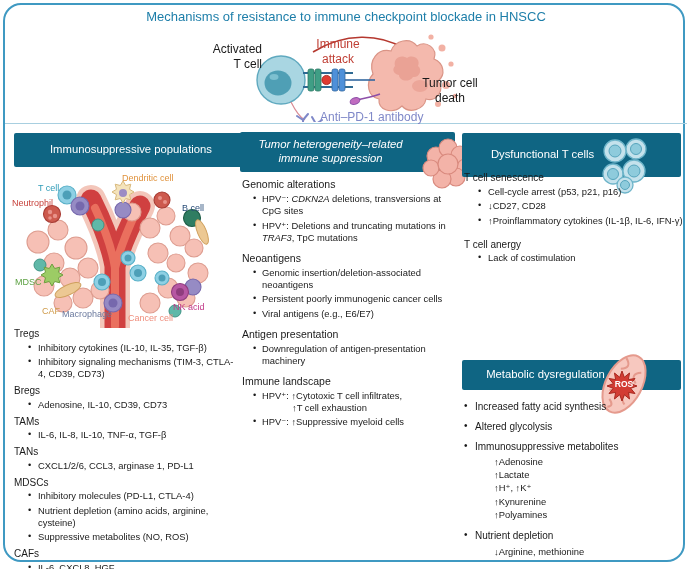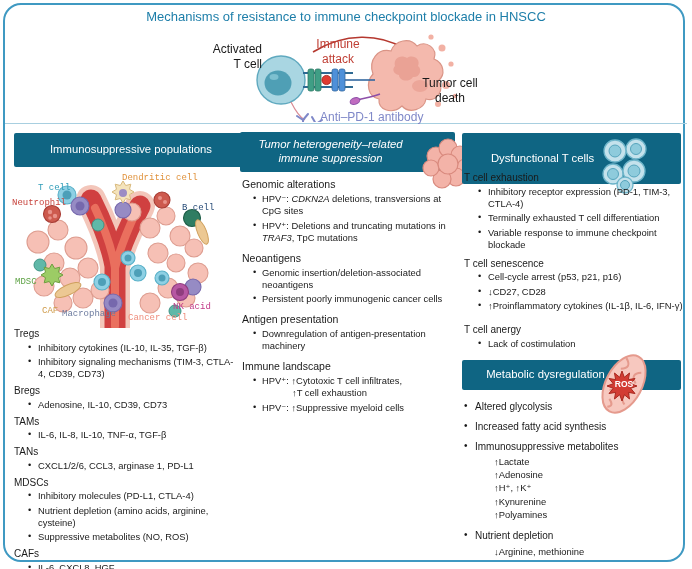--- a/index.html
+++ b/index.html
@@ -33,21 +33,21 @@
   .mb{position:relative;padding-left:11px;font-size:10px;margin:9px 0 4px 0;}
   .mb::before{content:"\2022";position:absolute;left:0;top:-1px;}
   .msub{font-size:9.4px;margin:1px 0 1px 30px;line-height:1.3;}
   .msub-gap{margin-top:5px;}
 
   
   .toplab{position:absolute;font-size:12px;line-height:1.25;white-space:pre-line;text-align:center;}
   .lab-left{text-align:right;}
 
   
-  .celllab{position:absolute;font-size:9px;line-height:1;white-space:nowrap;font-family:Liberation Mono, monospace;}
+  .celllab{position:absolute;font-size:9px;line-height:1;white-space:nowrap;}
 
   .icon{position:absolute;}
   .ros-label{position:absolute;left:17px;top:33px;width:30px;text-align:center;
     color:#fff;font-size:8.5px;font-weight:bold;}
 </style>
 </head>
 <body>
 
 <div class="figure">
   <div class="frame"></div>
@@ -233,56 +233,51 @@
   <div class="col mid" style="left:240px;top:178px;width:216px;">
     <div class="sec">
       <div class="sec-h">Genomic alterations</div>
       <div class="b"><span>HPV⁻: </span><i>CDKN2A</i><span> deletions, transversions at CpG sites</span></div>
       <div class="b"><span>HPV⁺: Deletions and truncating mutations in </span><i>TRAF3</i><span>, TpC mutations</span></div>
     </div>
     <div class="sec">
       <div class="sec-h">Neoantigens</div>
       <div class="b"><span>Genomic insertion/deletion-associated neoantigens</span></div>
       <div class="b"><span>Persistent poorly immunogenic cancer cells</span></div>
+      <div class="b"><span>Viral antigens (e.g., E6/E7)</span></div>
     </div>
     <div class="sec">
       <div class="sec-h">Antigen presentation</div>
       <div class="b"><span>Downregulation of antigen-presentation machinery</span></div>
     </div>
     <div class="sec">
       <div class="sec-h">Immune landscape</div>
       <div class="b"><span>HPV⁺: ↑Cytotoxic T cell infiltrates,</span><div class="line2">↑T cell exhaustion</div></div>
       <div class="b"><span>HPV⁻: ↑Suppressive myeloid cells</span></div>
     </div>
   </div>
 
-  <div class="hdr" style="left: 462px; top: 133px; width: 219px; height: 51px; padding-right: 58px; background-color: rgb(15, 101, 131);">Dysfunctional T cells</div>
+  <div class="hdr" style="left: 462px; top: 133px; width: 219px; height: 44px; padding-right: 58px; background-color: rgb(15, 101, 131);">Dysfunctional T cells</div>
   <svg class="icon" style="left:600px;top:136px;" width="52" height="58" viewBox="0 0 52 58">
     <g>
       <circle cx="15" cy="15" r="11" fill="#c4e2ec" stroke="#6db4c9" stroke-width="1.3"></circle>
         <circle cx="15" cy="15" r="6" fill="#8ecbdc" stroke="#57a5bd" stroke-width="1"></circle>
       <circle cx="36" cy="13" r="10" fill="#c4e2ec" stroke="#6db4c9" stroke-width="1.3"></circle>
         <circle cx="36" cy="13" r="5.5" fill="#8ecbdc" stroke="#57a5bd" stroke-width="1"></circle>
       <circle cx="13" cy="38" r="10" fill="#c4e2ec" stroke="#6db4c9" stroke-width="1.3"></circle>
         <circle cx="13" cy="38" r="5.5" fill="#8ecbdc" stroke="#57a5bd" stroke-width="1"></circle>
       <circle cx="34" cy="35" r="11" fill="#c4e2ec" stroke="#6db4c9" stroke-width="1.3"></circle>
         <circle cx="34" cy="35" r="6" fill="#8ecbdc" stroke="#57a5bd" stroke-width="1"></circle>
       <circle cx="25" cy="49" r="8" fill="#c4e2ec" stroke="#6db4c9" stroke-width="1.3"></circle>
         <circle cx="25" cy="49" r="4.5" fill="#8ecbdc" stroke="#57a5bd" stroke-width="1"></circle>
     </g>
   </svg>
 
   <div class="col right" style="left:462px;top:172px;width:226px;">
     <div class="sec">
-      <div class="sec-h">T cell exhaustion</div>
-      <div class="b">Inhibitory receptor expression (PD-1, TIM-3, CTLA-4)</div>
-      <div class="b">Terminally exhausted T cell differentiation</div>
-      <div class="b">Variable response to immune checkpoint blockade</div>
-    </div>
-    <div class="sec">
       <div class="sec-h">T cell senescence</div>
       <div class="b">Cell-cycle arrest (p53, p21, p16)</div>
       <div class="b">↓CD27, CD28</div>
       <div class="b">↑Proinflammatory cytokines (IL-1β, IL-6, IFN-γ)</div>
     </div>
     <div class="sec" style="margin-top:12px;">
       <div class="sec-h">T cell anergy</div>
       <div class="b">Lack of costimulation</div>
     </div>
   </div>
@@ -299,24 +294,24 @@
           <path d="M42,44 Q32,50 42,56"></path>
           <path d="M26,58 Q34,62 28,66"></path>
         </g>
       </g>
       <polygon points="45,40 38.7,37.7 43,32.5 36.4,33.6 37.5,27 32.3,31.3 30,25 27.7,31.3 22.5,27 23.6,33.6 17,32.5 21.3,37.7 15,40 21.3,42.3 17,47.5 23.6,46.4 22.5,53 27.7,48.7 30,55 32.3,48.7 37.5,53 36.4,46.4 43,47.5 38.7,42.3" fill="#d23c33" stroke="#a8281f" stroke-width="1"></polygon>
     </svg>
     <span class="ros-label">ROS</span>
   </div>
 
   <div class="col" style="left:464px;top:392px;width:222px;">
+    <div class="mb">Increased fatty acid synthesis</div>
     <div class="mb">Altered glycolysis</div>
-    <div class="mb">Increased fatty acid synthesis</div>
     <div class="mb">Immunosuppressive metabolites</div>
+    <div class="msub">↑Adenosine</div>
     <div class="msub">↑Lactate</div>
-    <div class="msub">↑Adenosine</div>
     <div class="msub">↑H⁺, ↑K⁺</div>
     <div class="msub">↑Kynurenine</div>
     <div class="msub">↑Polyamines</div>
     <div class="mb">Nutrient depletion</div>
     <div class="msub msub-gap">↓Arginine, methionine</div>
   </div>
 </div>
 
 </body></html>

